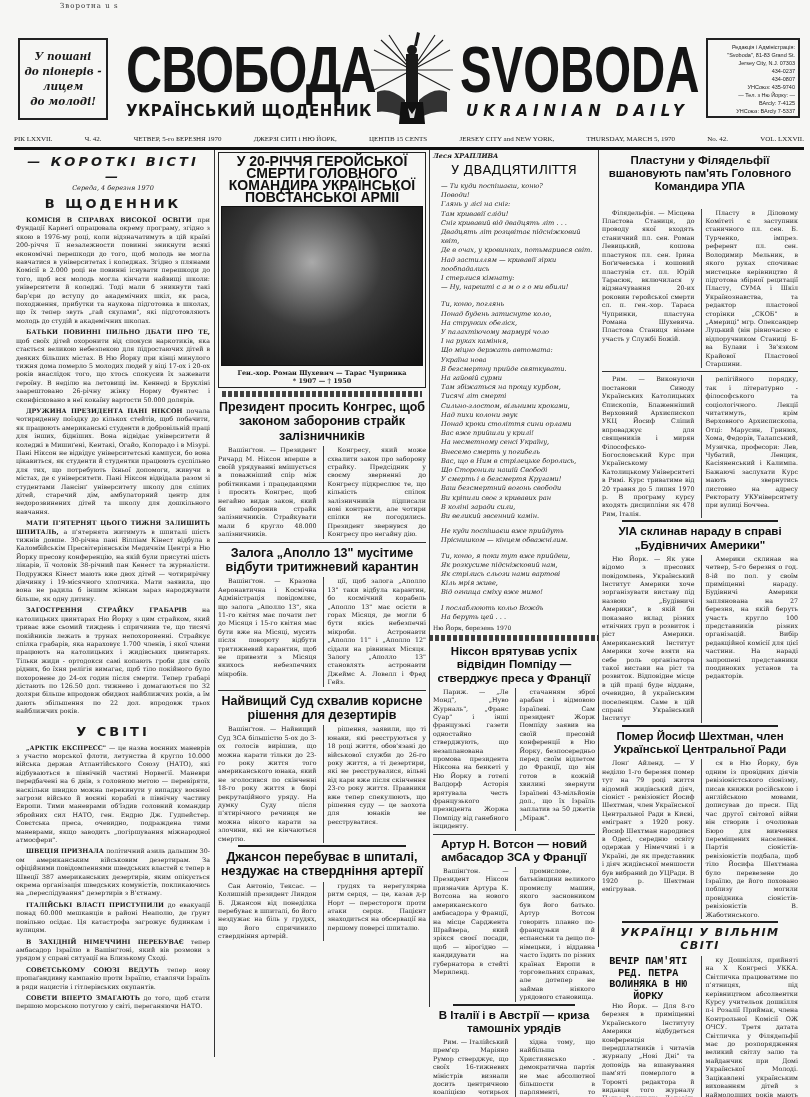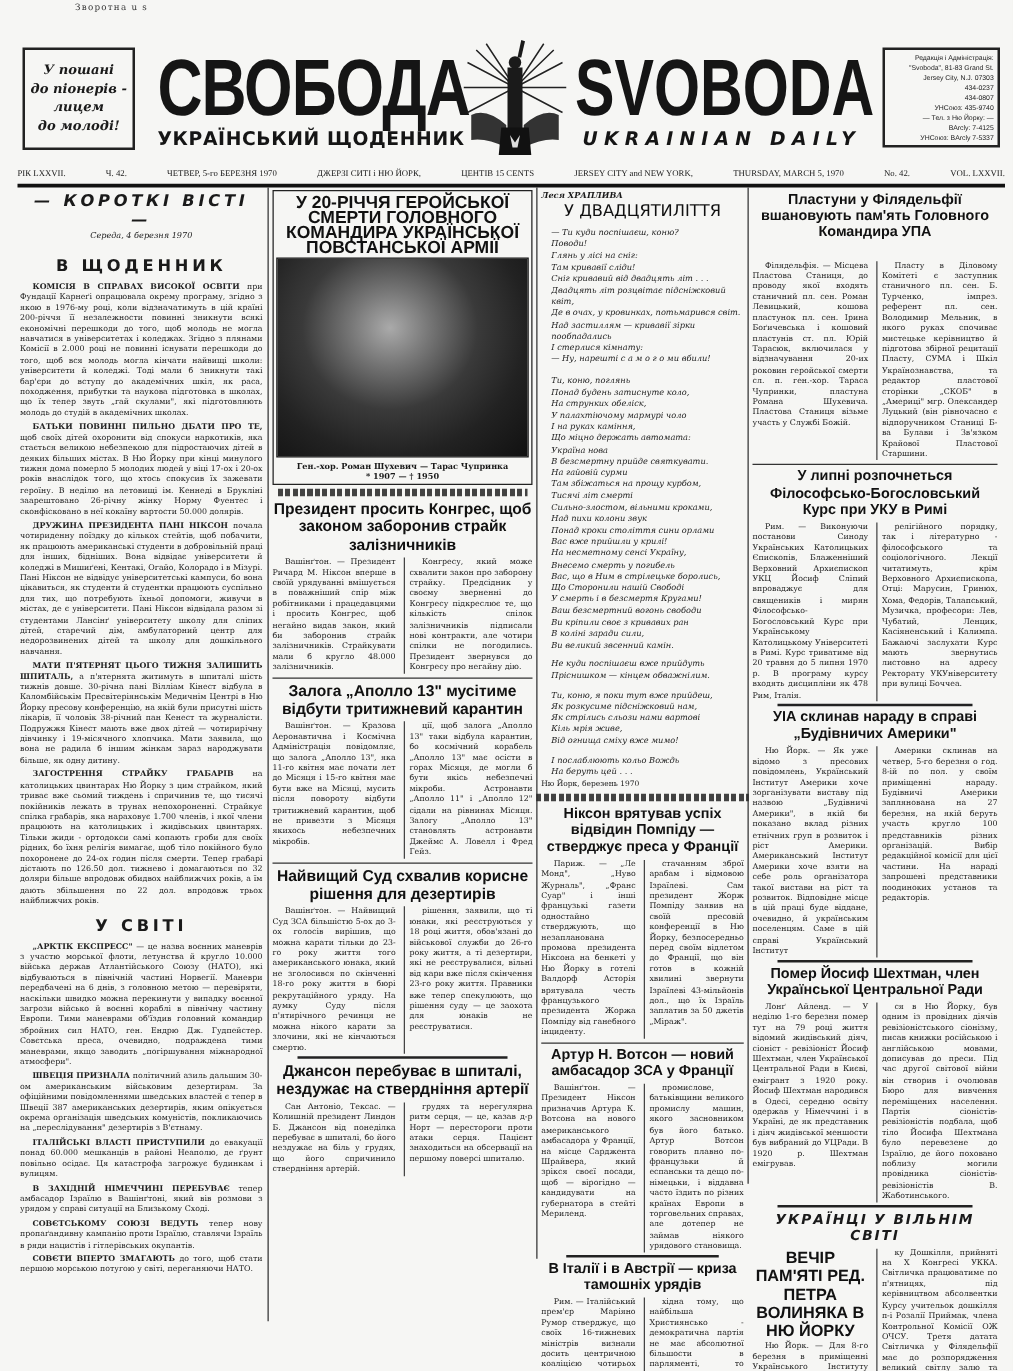--- a/index.html
+++ b/index.html
@@ -87,21 +87,21 @@
     <span>No. 42.</span>
     <span>VOL. LXXVII.</span>
   </div>
 
   <div class="vrule" style="left:214px"></div>
   <div class="vrule" style="left:429px;bottom:90px"></div>
   <div class="vrule" style="left:598px;bottom:150px"></div>
 
   <div class="col" style="left:16px;width:194px">
     <div class="sec" style="font-style:italic;font-size:13px;letter-spacing:3px;margin:2px 0 0">— <span>КОРОТКІ ВІСТІ</span> —</div>
-    <div class="center italic" style="font-size:6.5px;margin-bottom:14px">Середа, 4 березня 1970</div>
+    <div class="center italic" style="font-size:6.5px;margin-bottom:4px">Середа, 4 березня 1970</div>
     <div class="sec" style="font-size:13px;margin:2px 0 5px">В ЩОДЕННИК</div>
     <p class="txt"><b>КОМІСІЯ В СПРАВАХ ВИСОКОЇ ОСВІТИ</b> <span>при Фундації Карнеґі опрацювала окрему програму, згідно з якою в 1976-му році, коли відзначатимуть в цій країні 200-річчя її незалежности повинні зникнути всякі економічні перешкоди до того, щоб молодь не могла навчатися в університетах і коледжах. Згідно з плянами Комісії в 2.000 році не повинні існувати перешкоди до того, щоб вся молодь могла кінчати найвищі школи: університети й коледжі. Тоді мали б зникнути такі бар'єри до вступу до академічних шкіл, як раса, походження, прибутки та наукова підготовка в школах, що їх тепер звуть „гай скулами", які підготовляють молодь до студій в академічних школах.</span></p>
     <p class="txt" style="margin-top:3px"><b>БАТЬКИ ПОВИННІ ПИЛЬНО ДБАТИ ПРО ТЕ,</b> <span>щоб своїх дітей охоронити від спокуси наркотиків, яка стається великою небезпекою для підростаючих дітей в деяких більших містах. В Ню Йорку при кінці минулого тижня дома померло 5 молодих людей у віці 17-ох і 20-ох років внаслідок того, що хтось спокусив їх зажевати героїну. В неділю на летовищі ім. Кеннеді в Брукліні заарештовано 26-річну жінку Норму Фуентес і сконфісковано в неї кокаїну вартости 50.000 долярів.</span></p>
     <p class="txt" style="margin-top:3px"><b>ДРУЖИНА ПРЕЗИДЕНТА ПАНІ НІКСОН</b> <span>почала чотириденну поїздку до кількох стейтів, щоб побачити, як працюють американські студенти в добровільній праці для інших, бідніших. Вона відвідає університети й коледжі в Мишиґені, Кентакі, Огайо, Колорадо і в Мізурі. Пані Ніксон не відвідує університетські кампуси, бо вона цікавиться, як студенти й студентки працюють суспільно для тих, що потребують їхньої допомоги, живучи в містах, де є університети. Пані Ніксон відвідала разом зі студентами Лансінґ університету школу для сліпих дітей, старечий дім, амбулаторний центр для недорозвинених дітей та школу для дошкільного навчання.</span></p>
     <p class="txt" style="margin-top:3px"><b>МАТИ П'ЯТЕРНЯТ ЦЬОГО ТИЖНЯ ЗАЛИШИТЬ ШПИТАЛЬ,</b> <span>а п'ятернята житимуть в шпиталі шість тижнів довше. 30-річна пані Вілліам Кінест відбула в Каломбійськім Пресвітеріянськім Медичнім Центрі в Ню Йорку пресову конференцію, на якій були присутні шість лікарів, її чоловік 38-річний пан Кенест та журналісти. Подружжя Кінест мають вже двох дітей — чотирирічну дівчинку і 19-місячного хлопчика. Мати заявила, що вона не радила б іншим жінкам зараз народжувати більше, як одну дитину.</span></p>
     <p class="txt" style="margin-top:3px"><b>ЗАГОСТРЕННЯ СТРАЙКУ ГРАБАРІВ</b> <span>на католицьких цвинтарах Ню Йорку з цим страйком, який триває вже сьомий тиждень і спричинив те, що тисячі покійників лежать в трунах непохороненні. Страйкує спілка грабарів, яка нараховує 1.700 членів, і якої члени працюють на католицьких і жидівських цвинтарях. Тільки жиди - ортодокси самі копають гроби для своїх рідних, бо їхня релігія вимагає, щоб тіло покійного було похоронене до 24-ох годин після смерти. Тепер грабарі дістають по 126.50 дол. тижнево і домагаються по 32 доляри більше впродовж обидвох найближчих років, а їм дають збільшення по 22 дол. впродовж трьох найближчих років.</span></p>
     <div class="sec" style="font-size:13px;margin:8px 0 5px">У СВІТІ</div>
     <p class="txt"><b>„АРКТІК ЕКСПРЕСС"</b> <span>— це назва воєнних маневрів з участю морської флоти, летунства й кругло 10.000 війська держав Атлантійського Союзу (НАТО), які відбуваються в північній частині Норвегії. Маневри передбачені на 6 днів, з головною метою — перевіряти, наскільки швидко можна перекинути у випадку воєнної загрози військо й воєнні кораблі в північну частину Европи. Тими маневрами об'їздив головний командир збройних сил НАТО, ген. Ендрю Дж. Гудпейстер. Совєтська преса, очевидно, подраждена тими маневрами, якщо заводить „погіршування міжнародної атмосфери".</span></p>
     <p class="txt" style="margin-top:3px"><b>ШВЕЦІЯ ПРИЗНАЛА</b> <span>політичний азиль дальшим 30-ом американським військовим дезертирам. За офіційними повідомленнями шведських властей є тепер в Швеції 387 американських дезертирів, яким опікується окрема організація шведських комуністів, покликаючись на „переслідування" дезертирів з В'єтнаму.</span></p>
     <p class="txt" style="margin-top:3px"><b>ІТАЛІЙСЬКІ ВЛАСТІ ПРИСТУПИЛИ</b> <span>до евакуації понад 60.000 мешканців в районі Неаполю, де ґрунт повільно осідає. Ця катастрофа загрожує будинкам і вулицям.</span></p>
@@ -238,21 +238,20 @@
   <div class="col" style="left:602px;width:196px">
     <div>
       <div class="hd" style="font-size:11.5px;margin:2px 0 15px">Пластуни у Філядельфії вшановують пам'ять Головного Командира УПА</div>
       <div class="two">
         <div class="txt">Філядельфія. — Місцева Пластова Станиця, до проводу якої входять станичний пл. сен. Роман Левицький, кошова пластунок пл. сен. Ірина Боґичевська і кошовий пластунів ст. пл. Юрій Тарасюк, включилася у відзначування 20-их роковин геройської смерти сл. п. ген.-хор. Тараса Чупринки, пластуна Романа Шухевича. Пластова Станиця візьме участь у Службі Божій.</div>
         <div class="txt">Пласту в Діловому Комітеті є заступник станичного пл. сен. Б. Турченко, імпрез. референт пл. сен. Володимир Мельник, в якого руках спочиває мистецьке керівництво й підготова збірної рецитації Пласту, СУМА і Шкіл Українознавства, та редактор пластової сторінки „СКОБ" в „Америці" мгр. Олександер Луцький (він рівночасно є відпоручником Станиці Б-ва Булави і Зв'язком Крайової Пластової Старшини.</div>
       </div>
     </div>
     <div class="hrule"></div>
     <div>
-      <div class="hd" style="font-size:11.5px;margin:2px 0 3px">У липні розпочнеться Філософсько-Богословський Курс при УКУ в Римі</div>
       <div class="two">
         <div class="txt">Рим. — Виконуючи постанови Синоду Українських Католицьких Єпископів, Блаженніший Верховний Архиєпископ УКЦ Йосиф Сліпий впроваджує для священиків і мирян Філософсько-Богословський Курс при Українському Католицькому Університеті в Римі. Курс триватиме від 20 травня до 5 липня 1970 р. В програму курсу входять дисципліни як 478 Рим, Італія.</div>
         <div class="txt">релігійного порядку, так і літературно - філософського та соціологічного. Лекції читатимуть, крім Верховного Архиєпископа, Отці: Марусин, Гринюх, Хома, Федорів, Талапський, Музичка, професори: Лев, Чубатий, Ленцик, Касіяненський і Калимпа. Бажаючі заслухати Курс мають звернутись листовно на адресу Ректорату УКУніверситету при вулиці Боччеа.</div>
       </div>
     </div>
     <div class="dbl"></div>
     <div>
       <div class="hd" style="font-size:11.5px;margin:2px 0 3px">УІА склинав нараду в справі „Будівничих Америки"</div>
       <div class="two">
         <div class="txt">Ню Йорк. — Як уже відомо з пресових повідомлень, Український Інститут Америки хоче зорганізувати виставу під назвою „Будівничі Америки", в якій би показано вклад різних етнічних груп в розвиток і ріст Америки. Американський Інститут Америки хоче взяти на себе роль організатора такої вистави на ріст та розвиток. Відповідне місце в цій праці буде віддане, очевидно, й українським поселенцям. Саме в цій справі Український Інститут</div>
@@ -264,21 +263,21 @@
       <div class="hd" style="font-size:11.5px;margin:2px 0 3px">Помер Йосиф Шехтман, член Української Центральної Ради</div>
       <div class="two">
         <div class="txt">Лонґ Айленд. — У неділю 1-го березня помер тут на 79 році життя відомий жидівський діяч, сіоніст - ревізіоніст Йосиф Шехтман, член Української Центральної Ради в Києві, емігрант з 1920 року. Йосиф Шехтман народився в Одесі, середню освіту одержав у Німеччині і в Україні, де як представник і діяч жидівської меншости був вибраний до УЦРади. В 1920 р. Шехтман емігрував.</div>
         <div class="txt">ся в Ню Йорку, був одним із провідних діячів ревізіоністського сіонізму, писав книжки російською і англійською мовами, дописував до преси. Під час другої світової війни він створив і очолював Бюро для вивчення переміщених населення. Партія сіоністів-ревізіоністів подбала, щоб тіло Йосифа Шехтмана було перевезене до Ізраїлю, де його поховано поблизу могили провідника сіоністів-ревізіоністів В. Жаботинського.</div>
       </div>
     </div>
     <div class="dbl"></div>
     <div class="sec" style="font-style:italic;font-size:11px;letter-spacing:1.5px;margin:2px 0 4px">УКРАЇНЦІ У ВІЛЬНІМ СВІТІ</div>
     <div class="two">
       <div>
-        <div class="hd" style="font-size:13px;font-family:Liberation Sans, sans-serif">ВЕЧІР ПАМ'ЯТІ РЕД. ПЕТРА ВОЛИНЯКА В НЮ ЙОРКУ</div>
+        <div class="hd" style="font-size:10px;font-family:Liberation Mono, monospace">ВЕЧІР ПАМ'ЯТІ РЕД. ПЕТРА ВОЛИНЯКА В НЮ ЙОРКУ</div>
         <div class="txt">Ню Йорк. — Для 8-го березня в приміщенні Українського Інституту Америки відбудеться конференція передплатників і читачів журналу „Нові Дні" та доповідь на вшанування пам'яті померлого в Торонті редактора й видавця того журналу Петра Волиняка. Доповідь ліг. маг. „20-ліття журналу „Нові Дні" і П. Волиняк як редактор і видавець його", прочитає Д. Кислиця з Оклендського університету. Початок о 3:30 вечора. Конференцію скликають члени Громадського Комітету: А. Гуднівський, Марина Зеленська та І. Куравський.</div>
 
       </div>
       <div>
         <div class="txt">ку Дошкілля, прийняті на X Конгресі УККА. Світличка працюватиме по п'ятницях, під керівництвом абсолвентки Курсу учительок дошкілля п-і Розалії Приймак, члена Контрольної Комісії ОЖ ОЧСУ. Третя датата Світличка у Філядельфії має до розпорядження великий світлу залю та майданчик при Домі Української Молоді. Зацікавлені українським вихованням дітей з наймолодших років мають звертатись у справі впису до Світлички до пань: Анізії Мірчук, Марії Романенчук та Стефанії Бервадюк.</div>
 
       </div>
     </div>
   </div>
 

